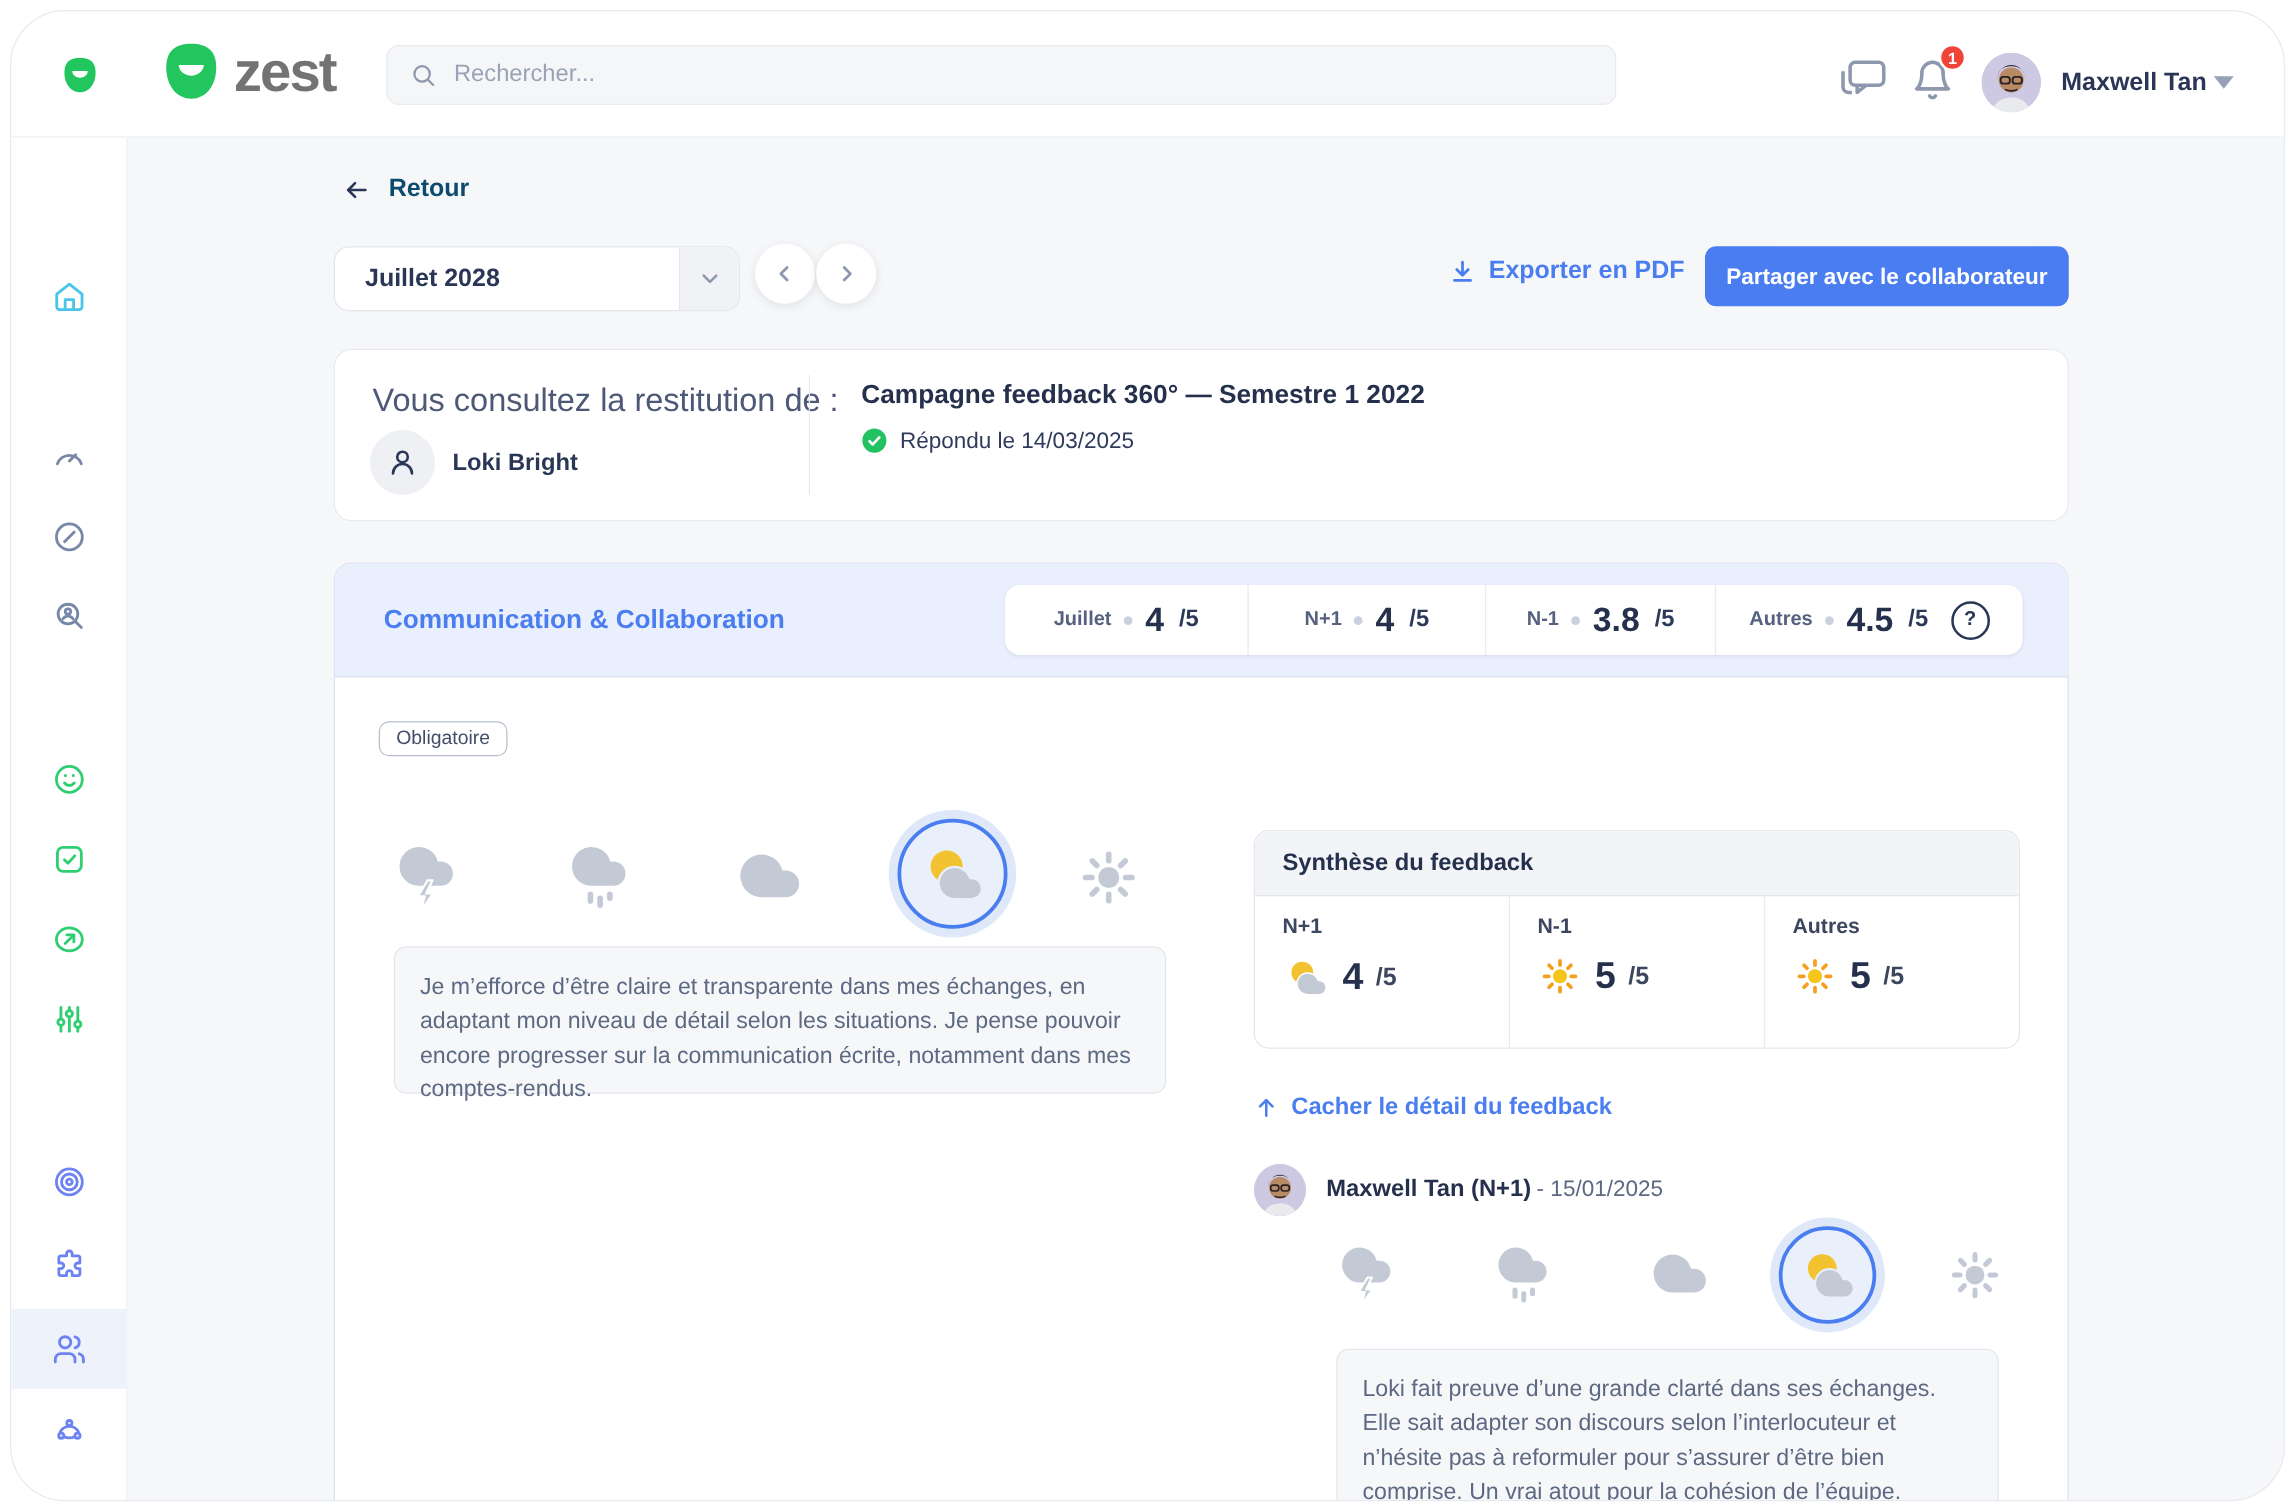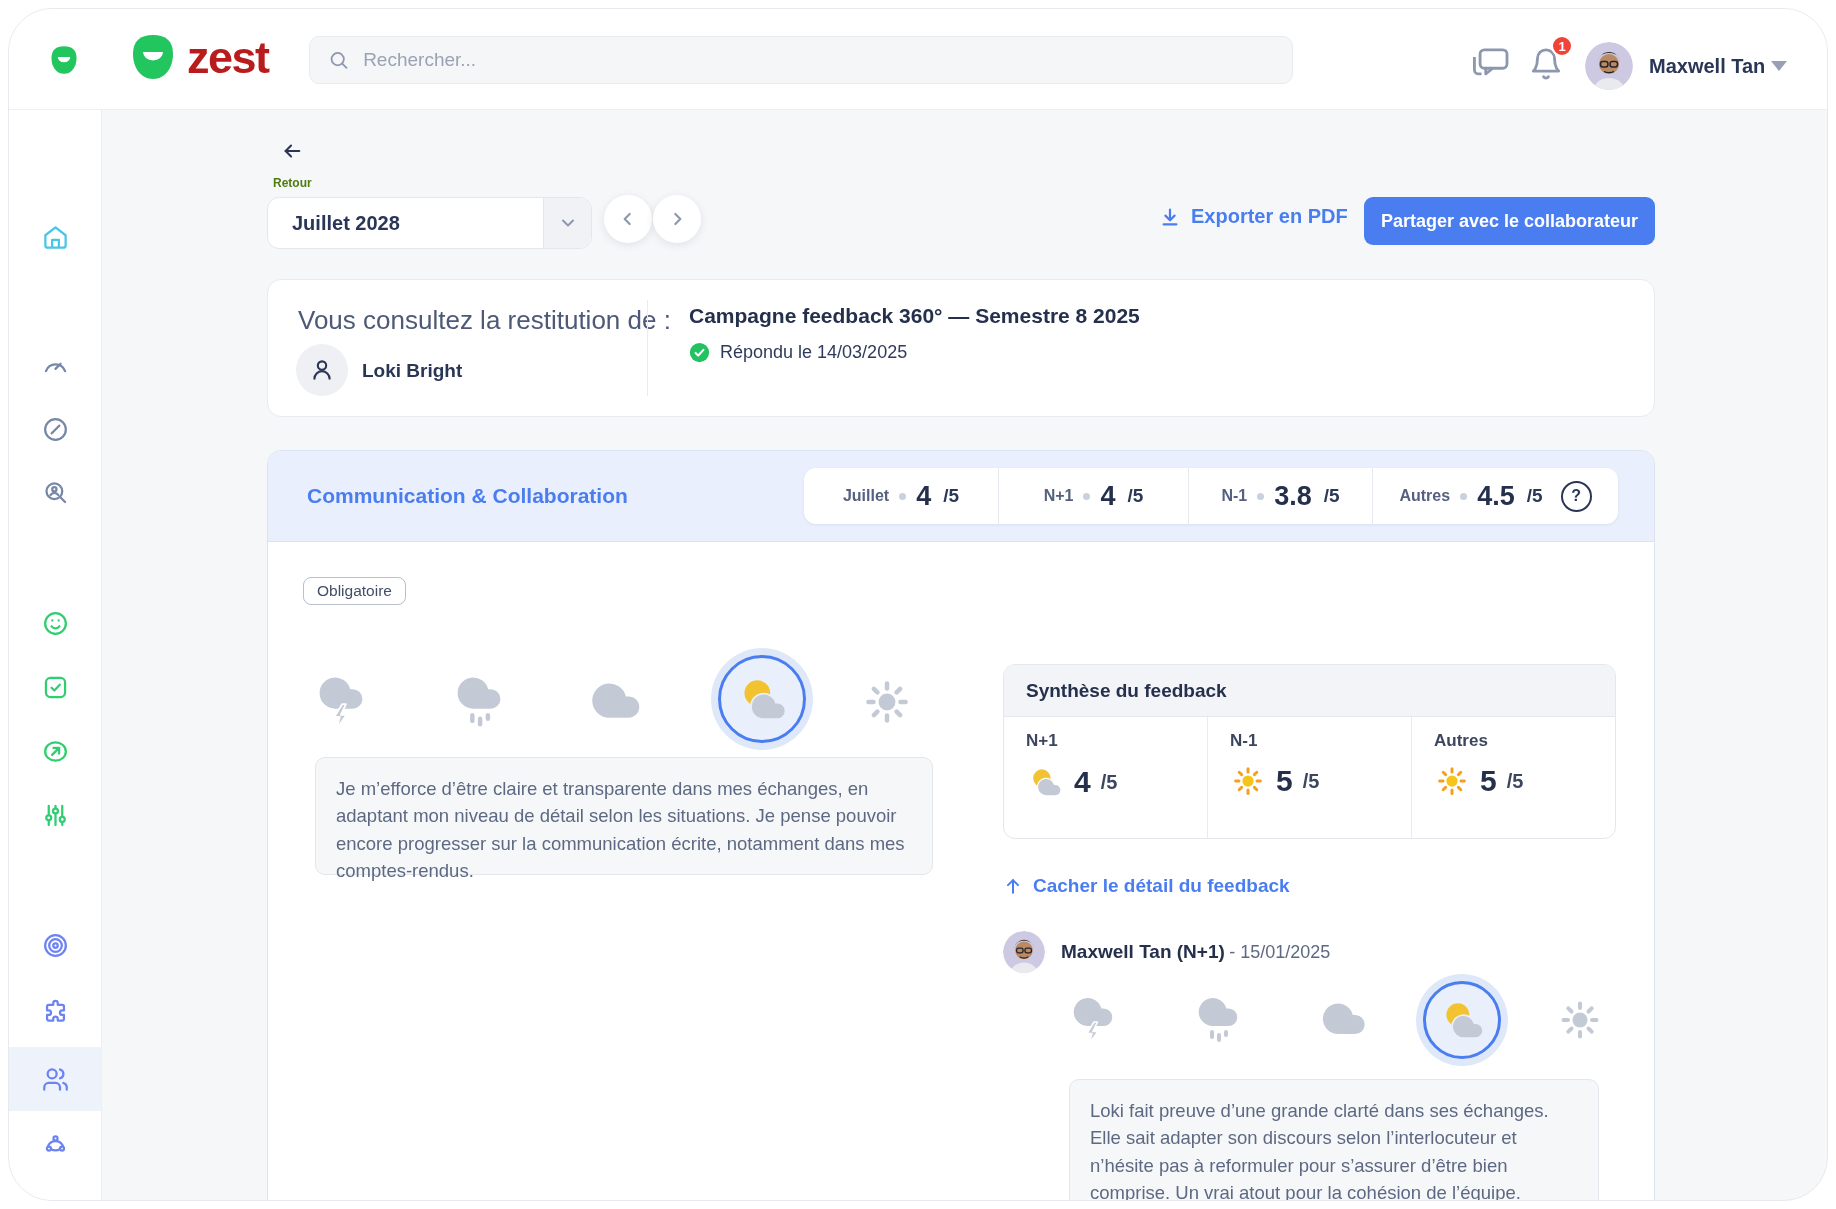--- a/index.html
+++ b/index.html
@@ -3,38 +3,38 @@
 <meta charset="utf-8">
 <style>
   html,body{margin:0;padding:0;background:#fff;}
   .stage{position:relative;width:1836px;height:1209px;background:#fff;font-family:"Liberation Sans","DejaVu Sans",sans-serif;overflow:hidden;}
   .window{position:absolute;left:8px;top:8px;width:1818px;height:1191px;background:#f6f7f9;border:1px solid #e7e9ef;border-radius:44px;overflow:hidden;}
   
   .topbar{position:absolute;left:0;top:0;width:100%;height:100px;background:#fff;border-bottom:1px solid #edeff3;z-index:5;}
   .minilogo{position:absolute;left:40px;top:36px;width:30px;height:30px;}
   .brand{position:absolute;left:120px;top:24px;display:flex;align-items:center;gap:10px;}
   .brand-mark{width:48px;height:48px;}
-  .brand-name{font-size:45px;font-weight:800;color:#b91c1c;letter-spacing:-1.5px;line-height:1;}
+  .brand-name{font-size:45px;font-weight:800;color:#737373;letter-spacing:-1.5px;line-height:1;}
   .search{position:absolute;left:300px;top:27px;width:984px;height:48px;background:#f4f6f8;border:1px solid #e8eaee;border-radius:10px;display:flex;align-items:center;padding:0 18px;box-sizing:border-box;gap:12px;}
   .search input{border:none;background:transparent;outline:none;font-size:19px;color:#3c475f;width:100%;font-family:inherit;}
   .search input::placeholder{color:#9aa3b4;}
   .tb-icon{color:#8d97ad;}
   .chat-btn{position:absolute;left:1460px;top:38px;width:42px;height:34px;}
   .bell-btn{position:absolute;left:1520px;top:36px;width:34px;height:38px;}
   .badge{position:absolute;left:1542px;top:26px;min-width:22px;height:22px;background:#f04438;color:#fff;font-size:13px;font-weight:700;border-radius:11px;display:flex;align-items:center;justify-content:center;border:2px solid #fff;box-sizing:border-box;padding:0 4px;}
   .avatar-top{position:absolute;left:1576px;top:33px;width:48px;height:48px;border-radius:50%;overflow:hidden;}
   .user-name{position:absolute;left:1640px;top:46px;font-size:20px;font-weight:600;color:#2a3656;}
   .caret{position:absolute;left:1762px;top:52px;width:0;height:0;border-left:8px solid transparent;border-right:8px solid transparent;border-top:10px solid #97a0b4;}
   
   .sidebar{position:absolute;left:0;top:100px;width:92px;bottom:0;background:#fff;border-right:1px solid #edeff3;z-index:4;}
   .side-icon{position:absolute;left:0;width:92px;height:56px;display:flex;align-items:center;justify-content:center;}
   .side-active{background:#eef2fa;height:64px;}
   .c-cyan{color:#49c5e8}.c-slate{color:#7787a8}.c-green{color:#2ece71}.c-blue{color:#6d83f2}
   
-  .back{position:absolute;left:264px;top:131px;display:flex;align-items:center;gap:14px;color:#4d7c0f;font-size:12px;font-weight:600;cursor:pointer;flex-direction:column;}
+  .back{position:absolute;left:264px;top:131px;display:flex;align-items:center;gap:14px;color:#0c4a6e;font-size:20px;font-weight:600;cursor:pointer;}
   .period{position:absolute;left:258px;top:188px;width:325px;height:52px;background:#fff;border:1px solid #e3e6ec;border-radius:12px;box-sizing:border-box;}
   .period-value{position:absolute;left:24px;top:0;height:100%;display:flex;align-items:center;font-size:20px;font-weight:600;color:#2a3656;}
   .period-caret{position:absolute;right:0;top:0;width:47px;height:100%;border-left:1px solid #e3e6ec;background:#f1f2f5;border-radius:0 11px 11px 0;display:flex;align-items:center;justify-content:center;color:#8d97ad;}
   .nav-circle{position:absolute;top:186px;width:48px;height:48px;border-radius:50%;background:#fff;box-shadow:0 2px 8px rgba(25,35,65,.10);display:flex;align-items:center;justify-content:center;color:#8d97ad;}
   .export{position:absolute;left:1150px;top:196px;display:flex;align-items:center;gap:10px;color:#4a7df0;font-size:20px;font-weight:700;cursor:pointer;}
   .share-btn{position:absolute;left:1355px;top:188px;width:291px;height:48px;background:#4a7df0;border:none;border-radius:9px;color:#fff;font-size:18px;font-weight:700;font-family:inherit;cursor:pointer;}
   
   .card1{position:absolute;left:258px;top:270px;width:1388px;height:138px;background:#fff;border:1px solid #e8eaf0;border-radius:14px;box-sizing:border-box;}
   .card1-label{position:absolute;left:30px;top:25px;font-size:26px;color:#4d5976;}
   .card1-avatar{position:absolute;left:28px;top:64px;width:52px;height:52px;border-radius:50%;background:#eef0f4;display:flex;align-items:center;justify-content:center;color:#2a3656;}
@@ -308,21 +308,21 @@
 
   <div class="card1">
     <div class="card1-label">Vous consultez la restitution de :</div>
     <div class="card1-avatar">
           <svg width="28" height="28" viewBox="0 0 24 24">
             <use href="#sym-person"></use>
           </svg>
         </div>
     <div class="card1-name">Loki Bright</div>
     <div class="card1-div"></div>
-    <div class="card1-title">Campagne feedback 360° — Semestre 8 2025</div>
+    <div class="card1-title">Campagne feedback 360° — Semestre 1 2022</div>
     <div class="card1-status">
       <svg width="21" height="21" viewBox="0 0 24 24">
             <circle cx="12" cy="12" r="11" fill="#22c162"></circle>
             <polyline points="7.5 12.5 10.5 15.5 16.5 9" fill="none" stroke="#fff" stroke-width="2.4" stroke-linecap="round" stroke-linejoin="round"></polyline>
           </svg>
       <span>Répondu le 14/03/2025</span>
     </div>
   </div>
 
   <div class="section">

